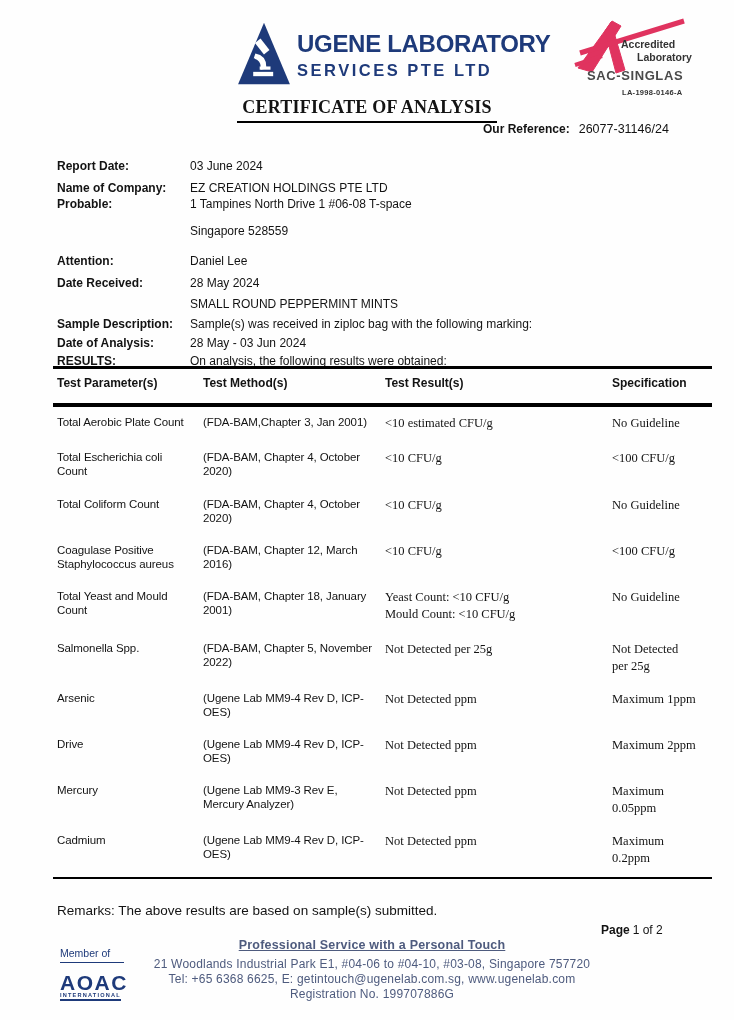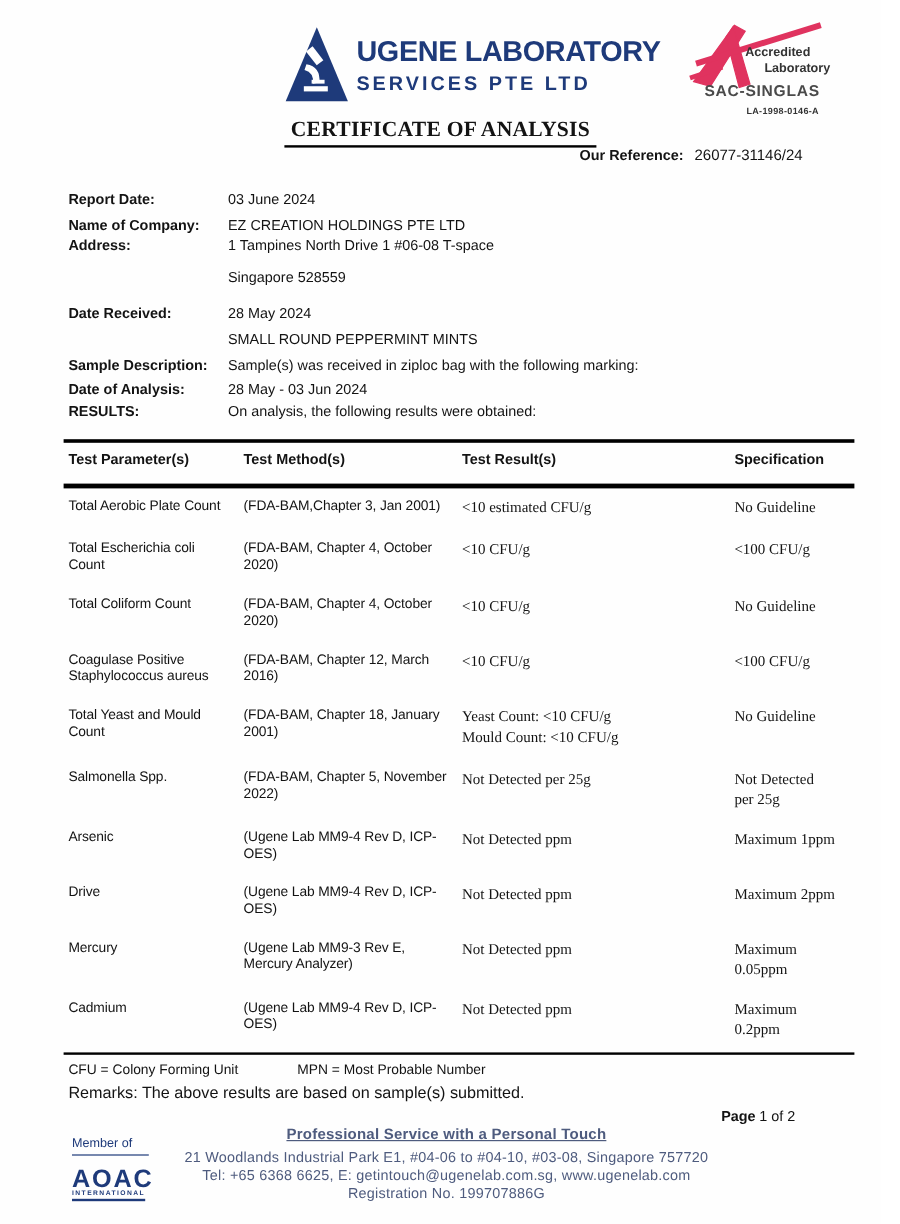--- a/index.html
+++ b/index.html
@@ -129,26 +129,30 @@
   <div class="details" id="details">
       <div class="detail-row">
         <span class="d-label">Report Date:</span>
         <span class="d-value">03 June 2024</span>
       </div>
       <div class="detail-row">
         <span class="d-label">Name of Company:</span>
         <span class="d-value">EZ CREATION HOLDINGS PTE LTD</span>
       </div>
       <div class="detail-row">
-        <span class="d-label">Address:</span>
+        <span class="d-label">Probable:</span>
         <span class="d-value">1 Tampines North Drive 1 #06-08 T-space</span>
       </div>
       <div class="detail-row">
         <span class="d-label"></span>
         <span class="d-value">Singapore 528559</span>
+      </div>
+      <div class="detail-row">
+        <span class="d-label">Attention:</span>
+        <span class="d-value">Daniel Lee</span>
       </div>
       <div class="detail-row">
         <span class="d-label">Date Received:</span>
         <span class="d-value">28 May 2024</span>
       </div>
       <div class="detail-row">
         <span class="d-label"></span>
         <span class="d-value">SMALL ROUND PEPPERMINT MINTS</span>
       </div>
       <div class="detail-row">
@@ -247,24 +251,20 @@
           <span class="c-method">(Ugene Lab MM9-4 Rev D, ICP-
 OES)</span>
           <span class="c-result">Not Detected ppm</span>
           <span class="c-spec">Maximum
 0.2ppm</span>
         </div>
       </div>
   </div>
   <div class="rule-bottom"></div>
 
-  <div class="footnotes">
-    <span class="fn-cfu">CFU = Colony Forming Unit</span>
-    <span class="fn-mpn">MPN = Most Probable Number</span>
-  </div>
   <div class="remarks">Remarks: The above results are based on sample(s) submitted.</div>
   <div class="pageno">
     <span class="pg-label">Page</span><span class="pg-value">1 of 2</span>
   </div>
 
   <div class="member-block">
     <div class="member-of">Member of</div>
     <div class="aoac">AOAC</div>
     <div class="aoac-sub">INTERNATIONAL</div>
   </div>

